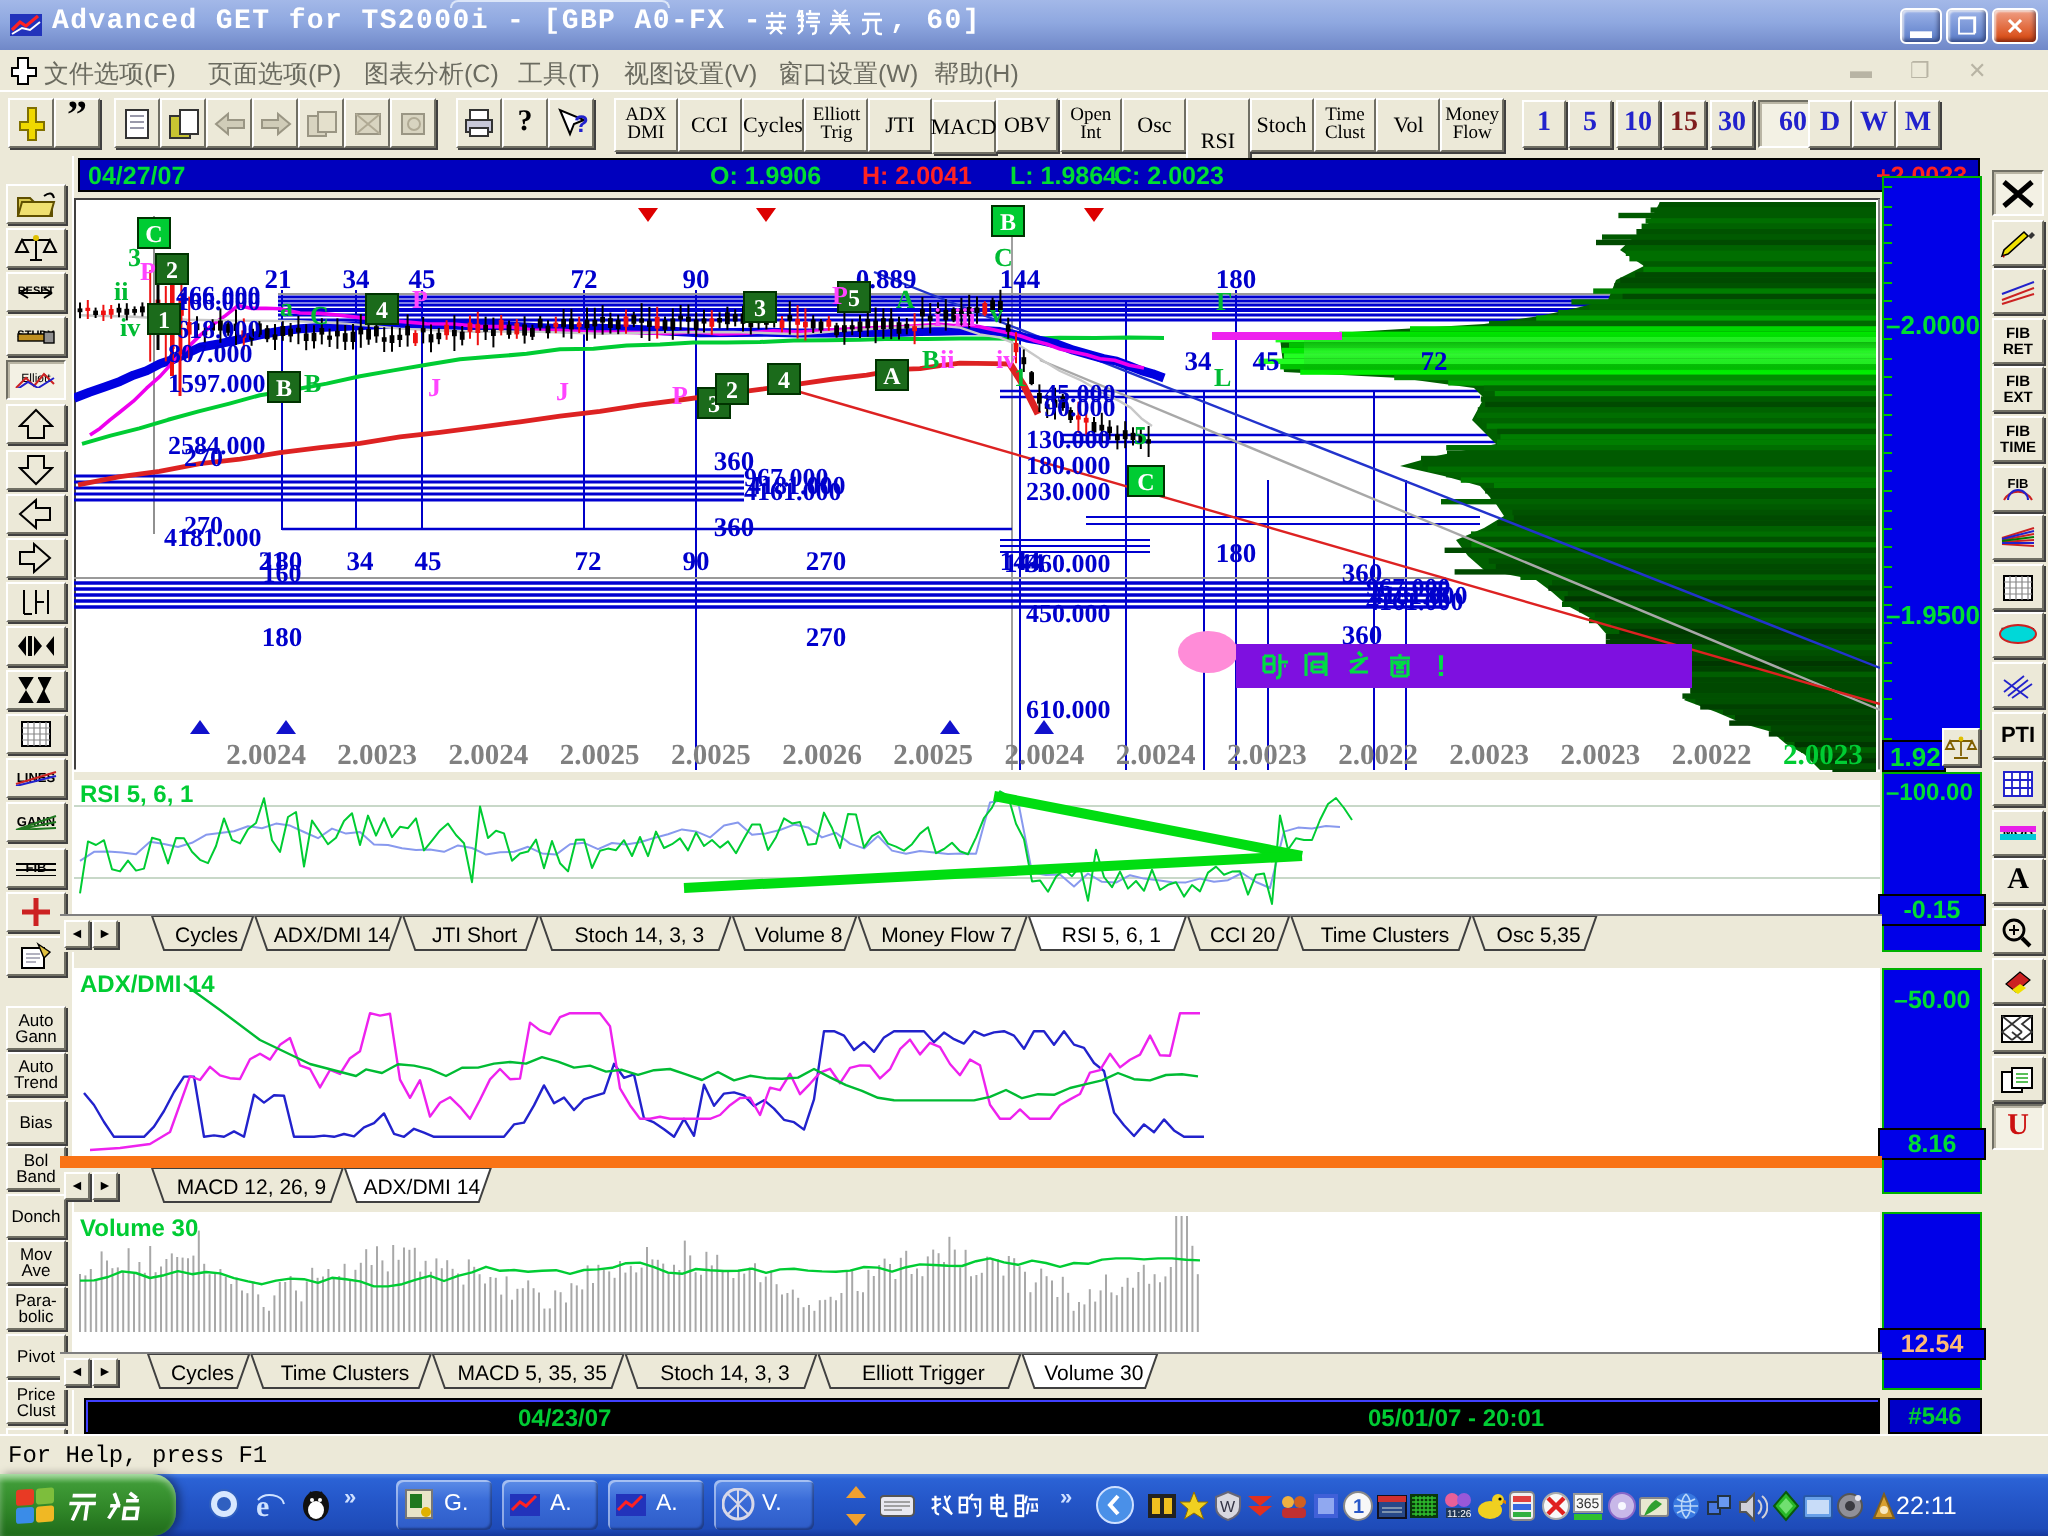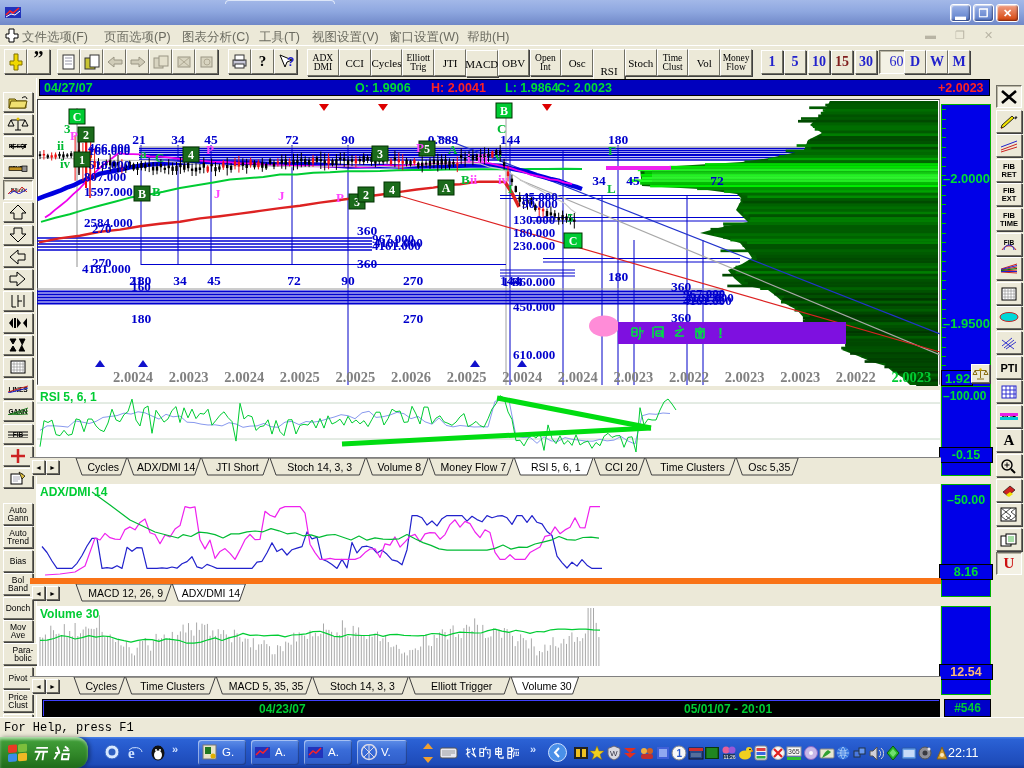--- a/index.html
+++ b/index.html
@@ -9,20 +9,29 @@
 .ctr{display:flex;align-items:center;justify-content:center;text-align:center}
 svg{position:absolute;display:block}
 </style></head><body>
 <div class="abs" style="left:0;top:0;width:1024px;height:25px;background:linear-gradient(to bottom,#A3B8E8 0%,#8FA8E0 45%,#7088C8 100%)">
 <div class="abs" style="left:225px;top:0;width:110px;height:4px;border:1px solid #dce6f8;border-bottom:none;border-radius:5px 5px 0 0"></div>
 <svg class="abs" style="left:5px;top:4px" width="17" height="17">
       <rect x="0" y="3" width="16" height="11" fill="#2233bb"></rect>
       <polyline points="1,11 5,7 8,9 14,4" stroke="#ff2222" stroke-width="1.6" fill="none"></polyline>
       <polyline points="1,13 6,10 10,11 15,7" stroke="#ffffff" stroke-width="1" fill="none"></polyline>
     </svg>
+<div class="abs" style="left:26px;top:3px;font-family:'Liberation Mono',monospace;font-size:14px;font-weight:bold;color:#ffffff;letter-spacing:0.7px;display:flex;align-items:center">Advanced GET for TS2000i - [GBP A0-FX - <svg width="14" height="14" viewBox="0 0 14 14" style="position:static;margin-right:2px">
+        <path d="M2 4h10M5 2v2M9 2v2M3 7h8M5 7v3M9 7v3M2 10h10M4 13l3-3M10 13l-3-3" stroke="#fff" stroke-width="1.2" fill="none"></path>
+      </svg><svg width="14" height="14" viewBox="0 0 14 14" style="position:static;margin-right:2px">
+        <path d="M3 1l-1 3h3M2 6h3M2 9h3M4 1v10l-2 2M8 1v2M6 3h7M7 5h5M6 7h7M8 9h3v2q0 2-2 2" stroke="#fff" stroke-width="1.2" fill="none"></path>
+      </svg><svg width="14" height="14" viewBox="0 0 14 14" style="position:static;margin-right:2px">
+        <path d="M4 1l2 2M10 1l-2 2M3 4h8M3 6h8M2 8h10M7 3v5M6 8l-4 5M8 8l4 5" stroke="#fff" stroke-width="1.2" fill="none"></path>
+      </svg><svg width="14" height="14" viewBox="0 0 14 14" style="position:static;margin-right:2px">
+        <path d="M3 3h8M2 6h10M5 6v4q0 3-3 3M9 6v5q0 2 2 2h1" stroke="#fff" stroke-width="1.2" fill="none"></path>
+      </svg>, 60]</div>
 <div class="abs ctr" style="left:950px;top:4px;width:21px;height:18px;background:linear-gradient(#9cb3e8,#5a7cc8);border:1px solid #fff;border-radius:3px;box-shadow:inset -1px -1px 2px rgba(0,0,30,.45),inset 1px 1px 1px rgba(255,255,255,.7);color:#fff;font-size:11px;font-weight:bold">
       <span style="margin-top:6px">▬</span>
     </div>
 <div class="abs ctr" style="left:973px;top:4px;width:21px;height:18px;background:linear-gradient(#9cb3e8,#5a7cc8);border:1px solid #fff;border-radius:3px;box-shadow:inset -1px -1px 2px rgba(0,0,30,.45),inset 1px 1px 1px rgba(255,255,255,.7);color:#fff;font-size:11px;font-weight:bold">❐</div>
 <div class="abs ctr" style="left:996px;top:4px;width:23px;height:18px;background:linear-gradient(#f0a086,#d64309);border:1px solid #fff;border-radius:3px;box-shadow:inset -1px -1px 2px rgba(0,0,30,.45),inset 1px 1px 1px rgba(255,255,255,.7);color:#fff;font-size:11px;font-weight:bold">✕</div>
 </div>
 <div class="abs" style="left:0;top:25px;width:1024px;height:21px;background:#ECE9D8;border-bottom:1px solid #ffffff">
 <svg class="abs" style="left:5px;top:3px" width="14" height="15">
       <path d="M4 1 h5 v5 h4 v4 h-4 v4 h-5 v-4 h-3 v-4 h3 z" fill="#fff" stroke="#000"></path>
     </svg>
@@ -112,21 +121,21 @@
 <div class="b3 ctr ser" style="left:593.1px;top:3px;width:31.8px;height:43px;font-size:11px;line-height:12px;font-weight:500">RSI</div>
 <div class="b3 ctr ser" style="left:624.9px;top:3px;width:31.8px;height:27px;font-size:11px;line-height:12px;font-weight:500">Stoch</div>
 <div class="b3 ctr ser" style="left:656.6px;top:3px;width:31.8px;height:27px;font-size:9.5px;line-height:9px;font-weight:500">Time<br>Clust</div>
 <div class="b3 ctr ser" style="left:688.4px;top:3px;width:31.8px;height:27px;font-size:11px;line-height:12px;font-weight:500">Vol</div>
 <div class="b3 ctr ser" style="left:720.2px;top:3px;width:31.8px;height:27px;font-size:9.5px;line-height:9px;font-weight:500">Money<br>Flow</div>
 <div class="b3 ctr ser" style="left:761px;top:4px;width:22px;height:24px;font-size:14px;font-weight:bold;color:#2222CC">1</div>
 <div class="b3 ctr ser" style="left:784px;top:4px;width:22px;height:24px;font-size:14px;font-weight:bold;color:#2222CC">5</div>
 <div class="b3 ctr ser" style="left:808px;top:4px;width:22px;height:24px;font-size:14px;font-weight:bold;color:#2222CC">10</div>
 <div class="b3 ctr ser" style="left:831px;top:4px;width:22px;height:24px;font-size:14px;font-weight:bold;color:#7f1d1d">15</div>
 <div class="b3 ctr ser" style="left:855px;top:4px;width:22px;height:24px;font-size:14px;font-weight:bold;color:#2222CC">30</div>
-<div class="b3p ctr ser" style="left:879px;top:4px;width:35px;height:24px;font-size:14px;font-weight:normal;color:#2222CC">60</div>
+<div class="b3p ctr ser" style="left:879px;top:4px;width:35px;height:24px;font-size:14px;font-weight:bold;color:#2222CC">60</div>
 <div class="b3 ctr ser" style="left:904px;top:4px;width:22px;height:24px;font-size:14px;font-weight:bold;color:#2222CC">D</div>
 <div class="b3 ctr ser" style="left:926px;top:4px;width:22px;height:24px;font-size:14px;font-weight:bold;color:#2222CC">W</div>
 <div class="b3 ctr ser" style="left:948px;top:4px;width:22px;height:24px;font-size:14px;font-weight:bold;color:#2222CC">M</div>
 </div>
 <div class="abs" style="left:39px;top:79px;width:951px;height:17px;background:#0000BE;border:1px solid #000">
 <div class="abs" style="left:4px;top:1px;font-size:12.5px;font-weight:bold;color:#00DD33">04/27/07</div>
 <div class="abs" style="left:315px;top:1px;font-size:12.5px;font-weight:bold;color:#00DD33">O: 1.9906</div>
 <div class="abs" style="left:391px;top:1px;font-size:12.5px;font-weight:bold;color:#FF2222">H: 2.0041</div>
 <div class="abs" style="left:465px;top:1px;font-size:12.5px;font-weight:bold;color:#00DD33">L: 1.9864</div>
 <div class="abs" style="left:517px;top:1px;font-size:12.5px;font-weight:bold;color:#00DD33">C: 2.0023</div>
@@ -238,21 +247,21 @@
       <path d="M4 6 h7 M4 8 h7 M4 10 h5" stroke="#99a" stroke-width="0.8"></path>
       <path d="M10 1 l6 4 -3 3 z" fill="#e0c040" stroke="#000" stroke-width="0.7"></path>
     </svg>
   </div>
 <div class="b3 ctr" style="left:3px;top:503px;width:30px;height:22px;font-size:8.5px;line-height:8.5px;color:#000">Auto<br>Gann</div>
 <div class="b3 ctr" style="left:3px;top:526px;width:30px;height:22px;font-size:8.5px;line-height:8.5px;color:#000">Auto<br>Trend</div>
 <div class="b3 ctr" style="left:3px;top:550px;width:30px;height:22px;font-size:8.5px;line-height:8.5px;color:#000">Bias</div>
 <div class="b3 ctr" style="left:3px;top:573px;width:30px;height:22px;font-size:8.5px;line-height:8.5px;color:#000">Bol<br>Band</div>
 <div class="b3 ctr" style="left:3px;top:597px;width:30px;height:22px;font-size:8.5px;line-height:8.5px;color:#000">Donch</div>
 <div class="b3 ctr" style="left:3px;top:620px;width:30px;height:22px;font-size:8.5px;line-height:8.5px;color:#000">Mov<br>Ave</div>
-<div class="b3 ctr" style="left:3px;top:643px;width:40px;height:22px;font-size:8.5px;line-height:8.5px;color:#000">Para-<br>bolic</div>
+<div class="b3 ctr" style="left:3px;top:643px;width:30px;height:22px;font-size:8.5px;line-height:8.5px;color:#000">Para-<br>bolic</div>
 <div class="b3 ctr" style="left:3px;top:667px;width:30px;height:22px;font-size:8.5px;line-height:8.5px;color:#000">Pivot</div>
 <div class="b3 ctr" style="left:3px;top:690px;width:30px;height:22px;font-size:8.5px;line-height:8.5px;color:#000">Price<br>Clust</div>
 <div class="b3 ctr" style="left:3px;top:714px;width:30px;height:22px;font-size:8.5px;line-height:8.5px;color:#000">Seas-<br>onals</div>
 <div class="abs" style="left:991px;top:78px;width:33px;height:640px;background:#ECE9D8"></div>
 <div class="b3p ctr" style="left:996px;top:85px;width:26px;height:23px;flex-direction:column;overflow:hidden">
     <svg width="18" height="16">
       <path d="M2 2 L16 14 M16 2 L2 14" stroke="#000" stroke-width="2.6"></path>
     </svg>
   </div>
 <div class="b3 ctr" style="left:996px;top:110px;width:26px;height:23px;flex-direction:column;overflow:hidden">
@@ -948,21 +957,21 @@
     <text x="800.2" y="382.0" fill="#808080" font-size="14.5" font-weight="bold" font-family="&quot;Liberation Serif&quot;,serif" text-anchor="middle">2.0023</text>
     <text x="855.8" y="382.0" fill="#808080" font-size="14.5" font-weight="bold" font-family="&quot;Liberation Serif&quot;,serif" text-anchor="middle">2.0022</text>
     <text x="911.4" y="382.0" fill="#00CC33" font-size="14.5" font-weight="bold" font-family="&quot;Liberation Serif&quot;,serif" text-anchor="middle">2.0023</text>
   </svg>
 <div class="b3 ctr" style="left:971px;top:364px;width:19px;height:19px;z-index:3">
     <svg width="17" height="14">
       <path d="M8.5 2 v9 M3 3.5 h11 M3 3.5 l-2 4 h4 z M14 3.5 l-2 4 h4 z M5 12 h7" stroke="#806000" stroke-width="0.9" fill="none"></path>
       <circle cx="8.5" cy="2.5" r="1.2" fill="#e0c000"></circle>
     </svg>
   </div>
-<div class="abs" style="left:941px;top:104px;width:50px;height:286px;background:#0000E8;border:1px solid #00B000">
+<div class="abs" style="left:941px;top:88px;width:50px;height:286px;background:#0000E8;border:1px solid #00B000">
     <div class="abs" style="left:0;top:4px;width:4px;height:1px;background:#00C000"></div>
     <div class="abs" style="left:0;top:14px;width:4px;height:1px;background:#00C000"></div>
     <div class="abs" style="left:0;top:23px;width:4px;height:1px;background:#00C000"></div>
     <div class="abs" style="left:0;top:32px;width:4px;height:1px;background:#00C000"></div>
     <div class="abs" style="left:0;top:42px;width:4px;height:1px;background:#00C000"></div>
     <div class="abs" style="left:0;top:52px;width:4px;height:1px;background:#00C000"></div>
     <div class="abs" style="left:0;top:61px;width:4px;height:1px;background:#00C000"></div>
     <div class="abs" style="left:0;top:70px;width:4px;height:1px;background:#00C000"></div>
     <div class="abs" style="left:0;top:80px;width:4px;height:1px;background:#00C000"></div>
     <div class="abs" style="left:0;top:90px;width:4px;height:1px;background:#00C000"></div>

